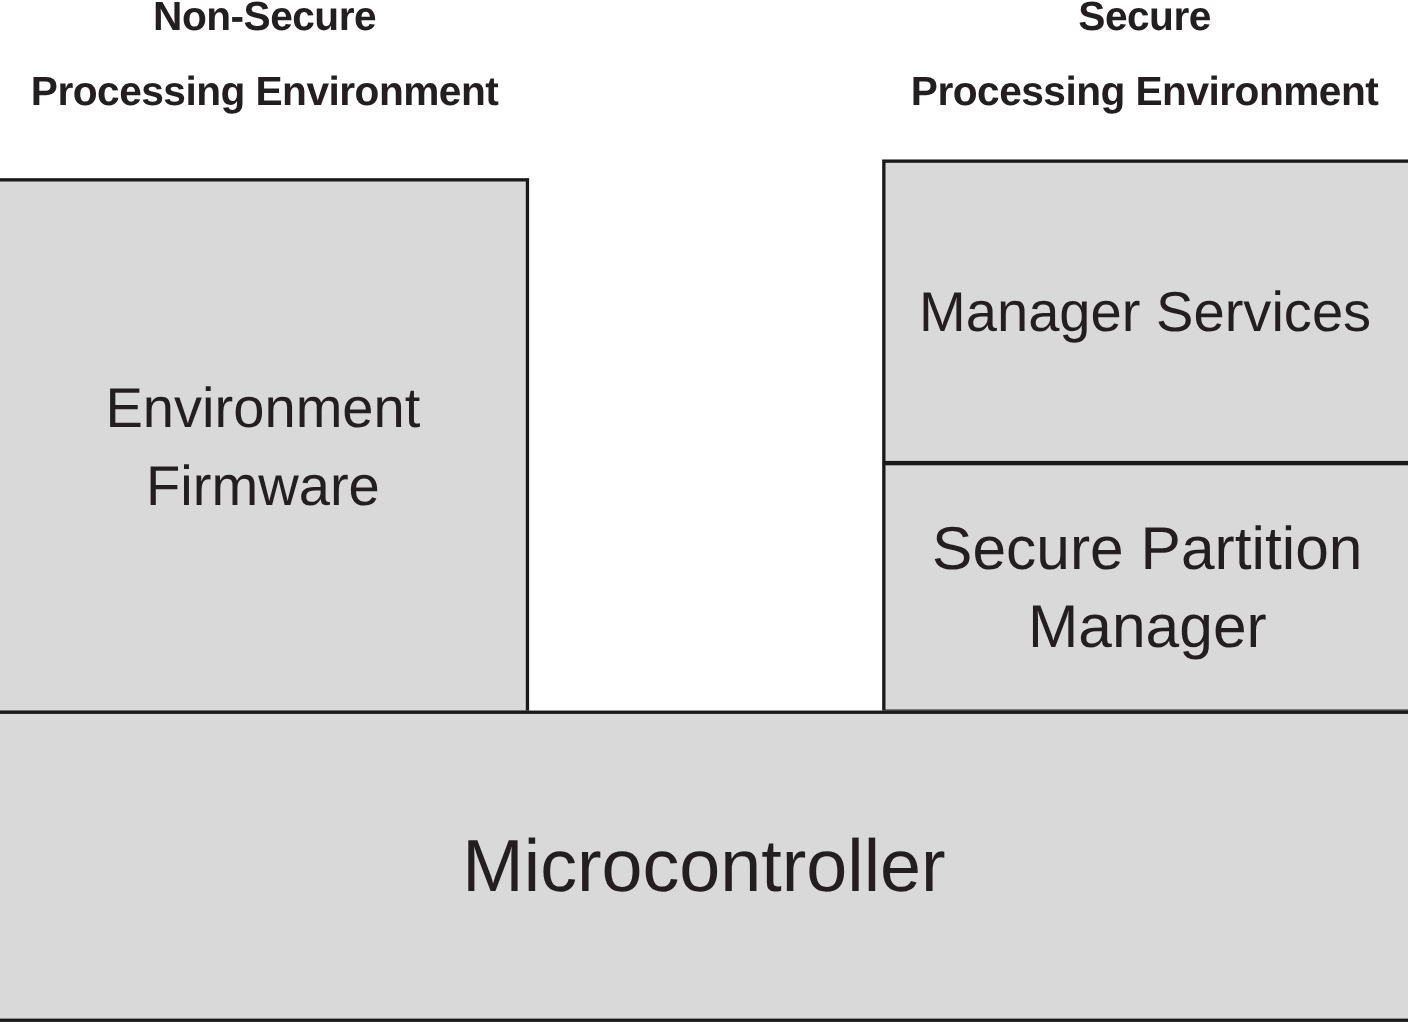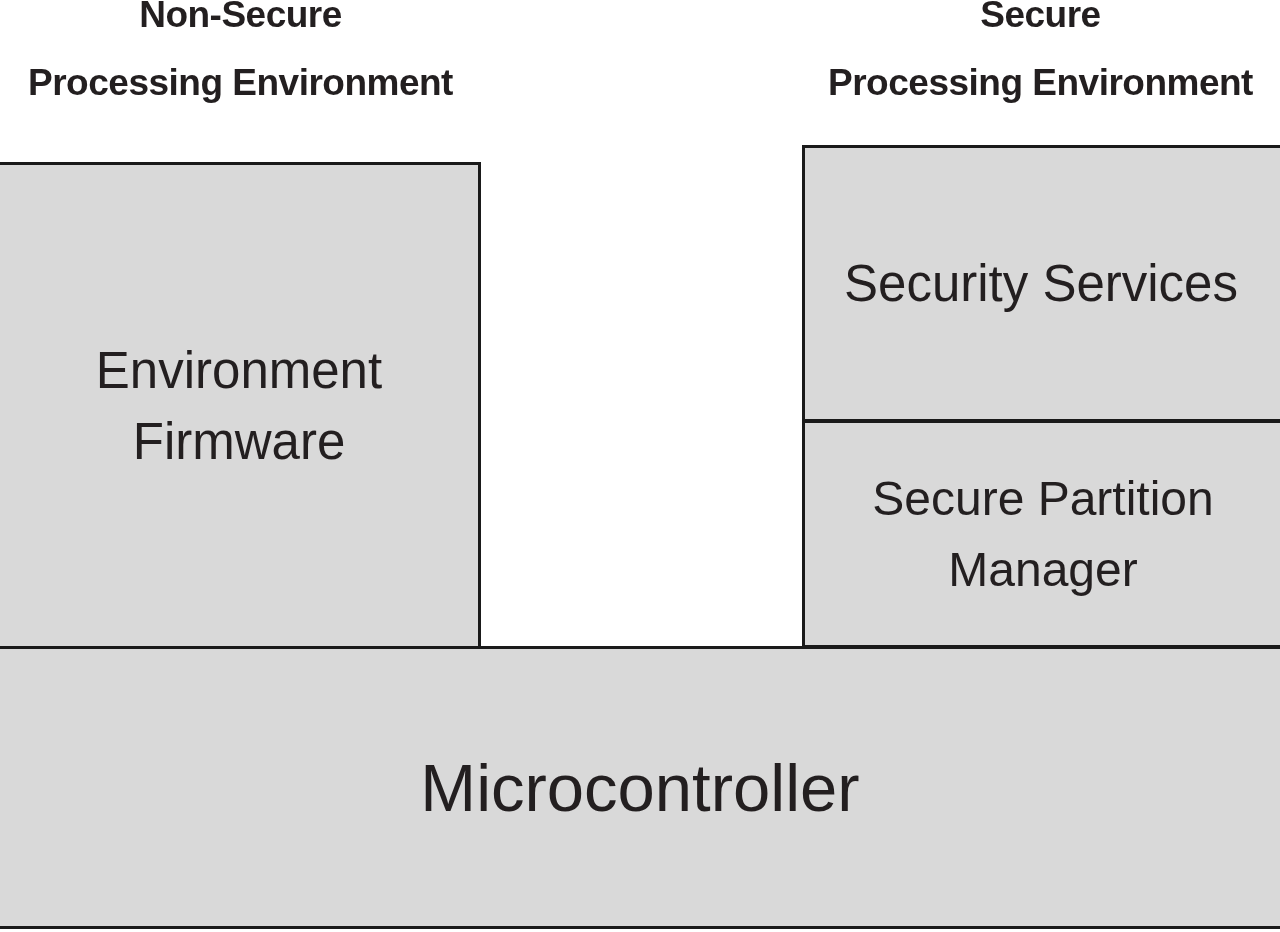--- a/index.html
+++ b/index.html
@@ -89,21 +89,21 @@
   }
 
   
   #block-secure-partition-manager {
     left: 802px;
     top: 420px;
     width: 484px;
     height: 228px;
   }
   #block-secure-partition-manager .block-label {
-    font-size: 48px;
+    font-size: 55px;
     line-height: 71px;
     margin-right: 2px;
   }
 
   
   #block-microcontroller {
     left: -3px;
     top: 646px;
     width: 1289px;
     height: 283px;
@@ -128,21 +128,21 @@
     <span class="hdr-line">Secure</span>
     <span class="hdr-line">Processing Environment</span>
   </div>
 
   <div class="block" id="block-application-firmware">
     <span class="block-label">Environment
 Firmware</span>
   </div>
 
   <div class="block" id="block-security-services">
-    <span class="block-label">Security Services</span>
+    <span class="block-label">Manager Services</span>
   </div>
 
   <div class="block" id="block-secure-partition-manager">
     <span class="block-label">Secure Partition
 Manager</span>
   </div>
 
   <div class="block" id="block-microcontroller">
     <span class="block-label">Microcontroller</span>
   </div>

